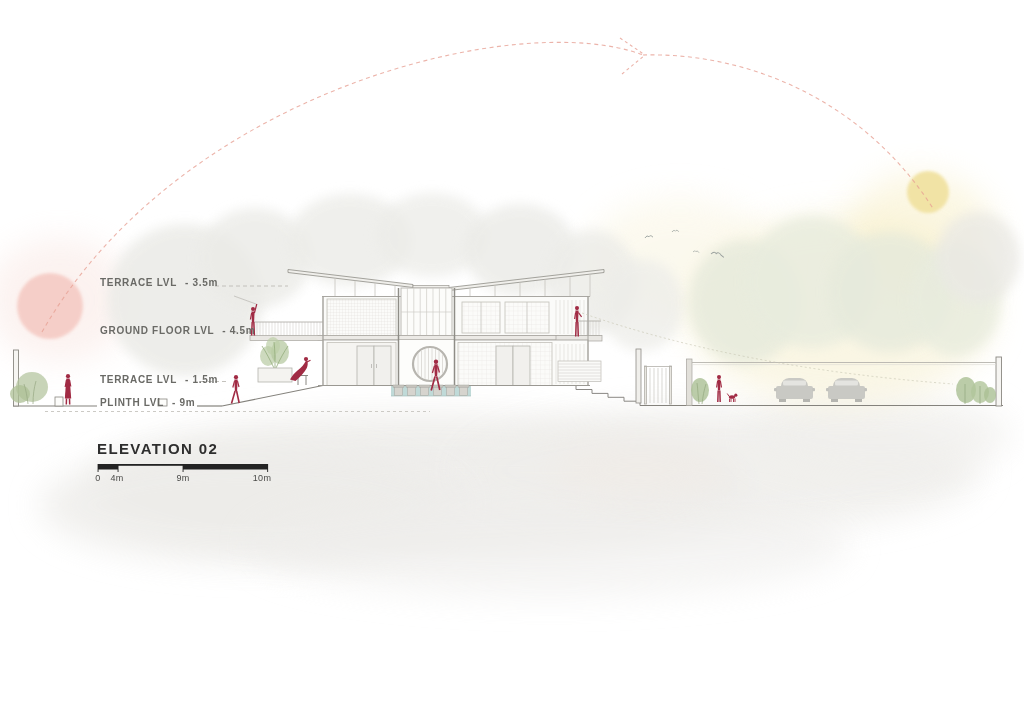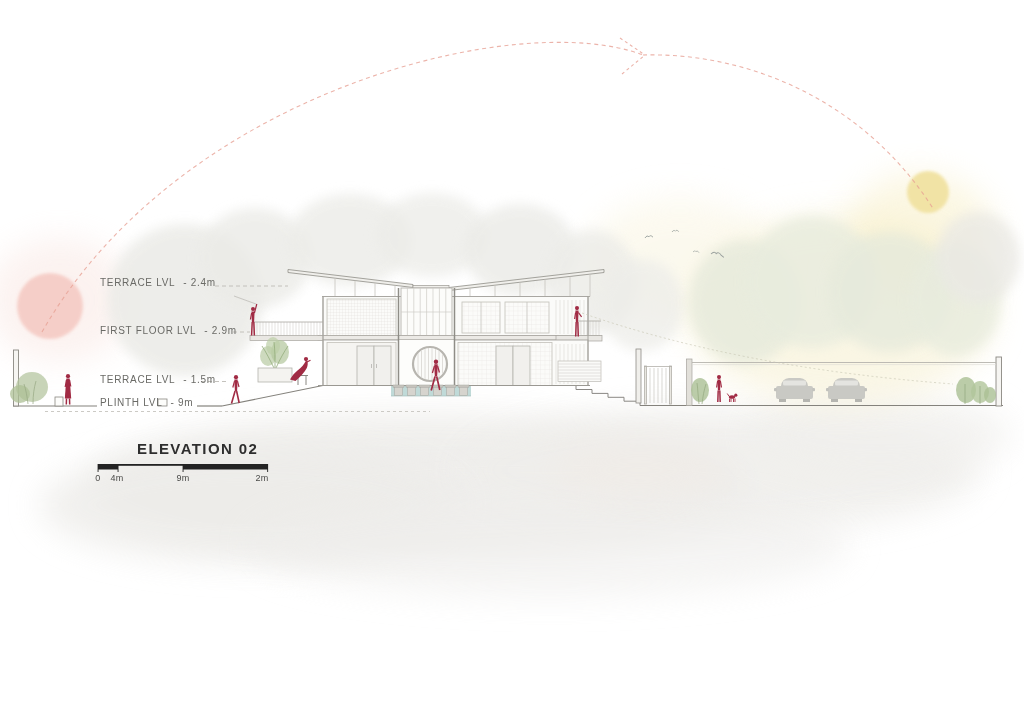--- a/index.html
+++ b/index.html
@@ -4,29 +4,28 @@
 <style>
   html,body{margin:0;padding:0;background:#ffffff;}
   .canvas{
     position:relative;width:1024px;height:724px;overflow:hidden;
     background:#ffffff;
     font-family:"Liberation Sans", sans-serif;
   }
   .canvas svg{position:absolute;left:0;top:0;}
   .lvl-label{
     position:absolute;left:100px;
-    font-size:10px;letter-spacing:.7px;color:#6a6a66;font-weight:400;
+    font-size:10px;letter-spacing:.7px;color:#6a6a66;font-weight:700;
     white-space:nowrap;display:flex;align-items:baseline;
   }
   .lvl-label .val{margin-left:8px;}
   .title{
     position:absolute;left:97px;top:440px;
     font-size:15px;font-weight:bold;letter-spacing:1.4px;color:#2e2e2e;
     white-space:nowrap;
-    margin-left:40px;
   }
   .tick{
     position:absolute;top:473px;transform:translateX(-50%);
     font-size:9px;color:#4a4a48;letter-spacing:.3px;
   }
 </style>
 </head>
 <body>
 
 <div class="canvas">
@@ -360,35 +359,35 @@
     <rect x="183" y="464" width="85" height="5.5"></rect>
     <rect x="97.6" y="464" width="0.9" height="8"></rect>
     <rect x="117.6" y="464" width="0.9" height="8"></rect>
     <rect x="182.6" y="464" width="0.9" height="8"></rect>
     <rect x="267.2" y="464" width="0.9" height="8"></rect>
   </g>
 </svg>
 
 <div class="lvl-label" style="top:277px">
   <span>TERRACE LVL</span>
-  <span class="val">- 2.4m</span>
+  <span class="val">- 3.5m</span>
 </div>
 <div class="lvl-label" style="top:325px">
-  <span>FIRST FLOOR LVL</span>
-  <span class="val">- 2.9m</span>
+  <span>GROUND FLOOR LVL</span>
+  <span class="val">- 4.5m</span>
 </div>
 <div class="lvl-label" style="top:373.5px">
   <span>TERRACE LVL</span>
   <span class="val">- 1.5m</span>
 </div>
 <div class="lvl-label" style="top:396.5px">
   <span>PLINTH LVL</span>
   <span class="val">- 9m</span>
 </div>
 
 <div class="title">ELEVATION 02</div>
 
 <div class="tick" style="left:98px">0</div>
 <div class="tick" style="left:117px">4m</div>
 <div class="tick" style="left:183px">9m</div>
-<div class="tick" style="left:262px">2m</div>
+<div class="tick" style="left:262px">10m</div>
 
 </div>
 
 </body></html>

